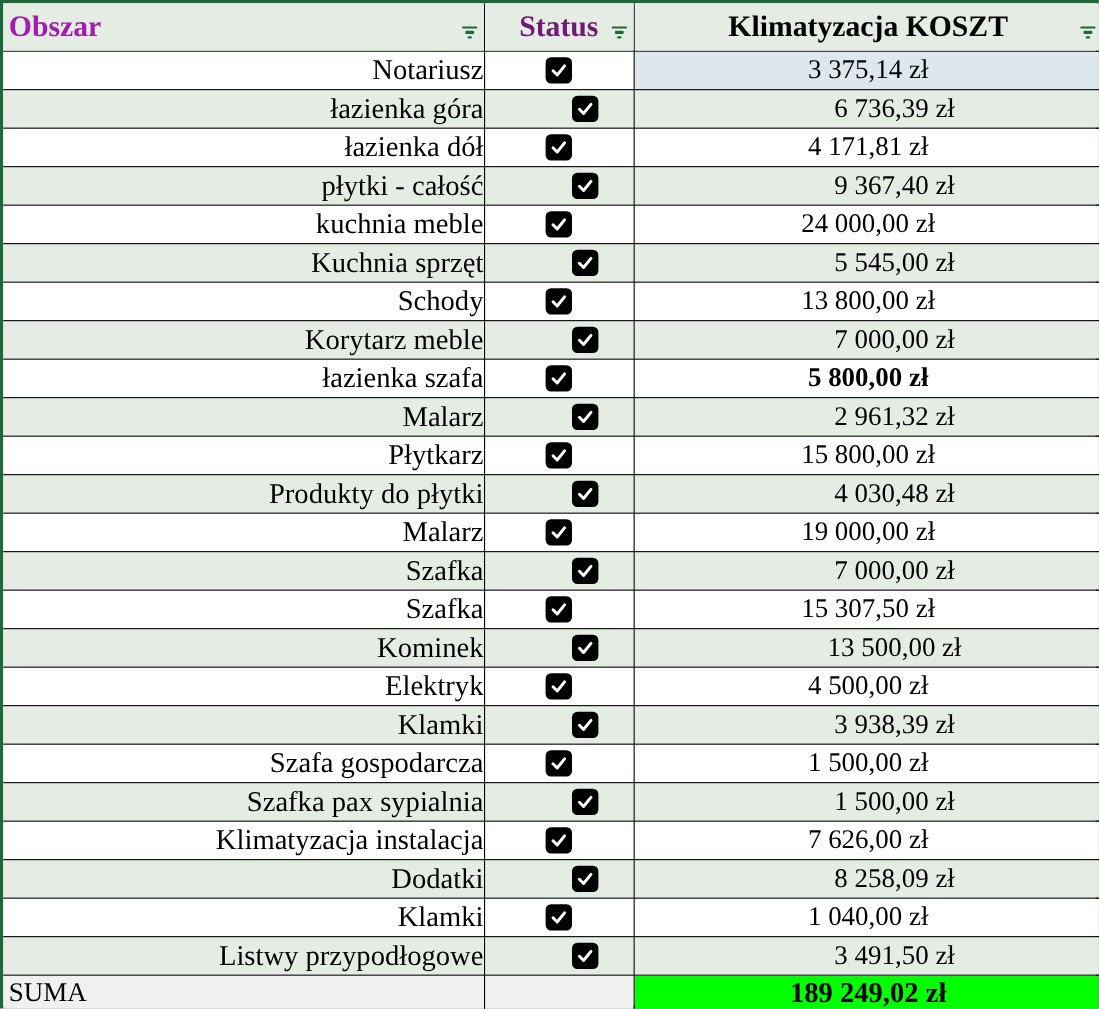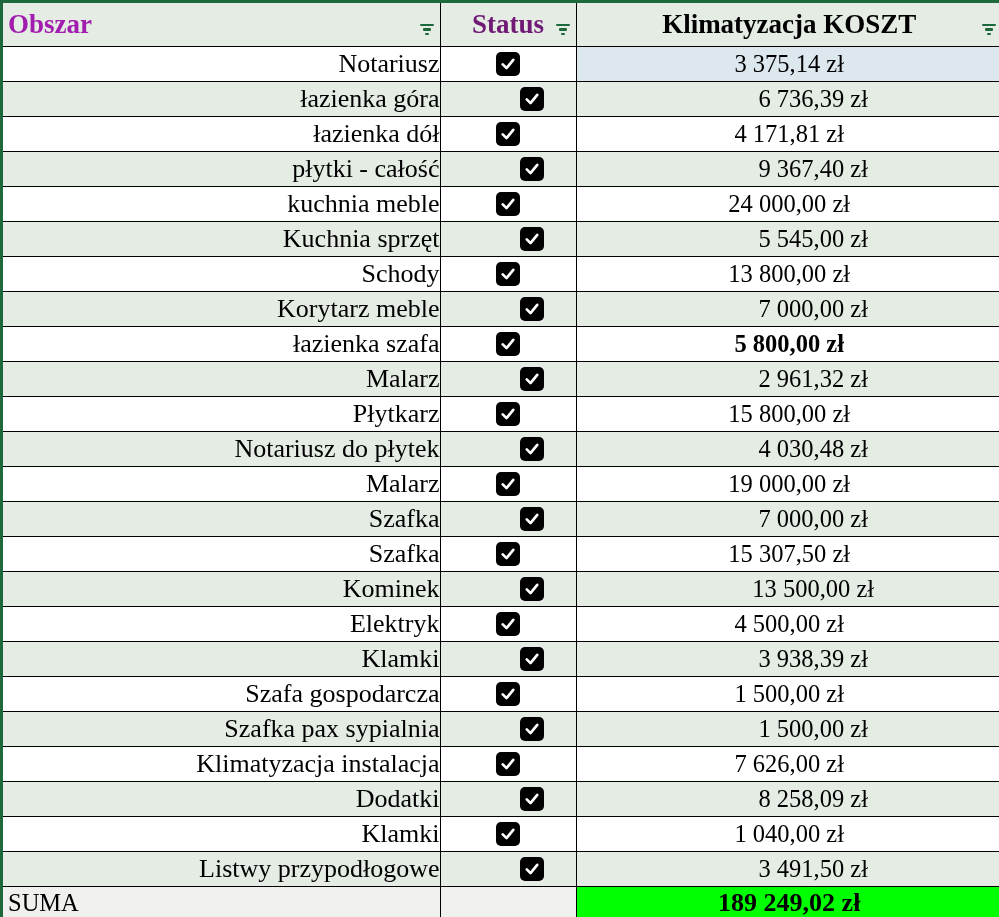--- a/index.html
+++ b/index.html
@@ -264,21 +264,21 @@
       <span class="checkbox">
         <svg width="18" height="18" viewBox="0 0 24 24">
           <path d="M5 12.5 L10 17.5 L19 6.5" stroke="#ffffff" stroke-width="3.6" fill="none" stroke-linecap="round" stroke-linejoin="round"></path>
         </svg>
       </span>
     </td>
     <td class="cost-cell">15 800,00 zł</td>
   </tr>
 
   <tr class="band">
-    <td class="area-cell">Notariusz do płytek</td>
+    <td class="area-cell">Produkty do płytki</td>
     <td class="status-cell">
       <span class="checkbox">
         <svg width="18" height="18" viewBox="0 0 24 24">
           <path d="M5 12.5 L10 17.5 L19 6.5" stroke="#ffffff" stroke-width="3.6" fill="none" stroke-linecap="round" stroke-linejoin="round"></path>
         </svg>
       </span>
     </td>
     <td class="cost-cell">4 030,48 zł</td>
   </tr>
 

